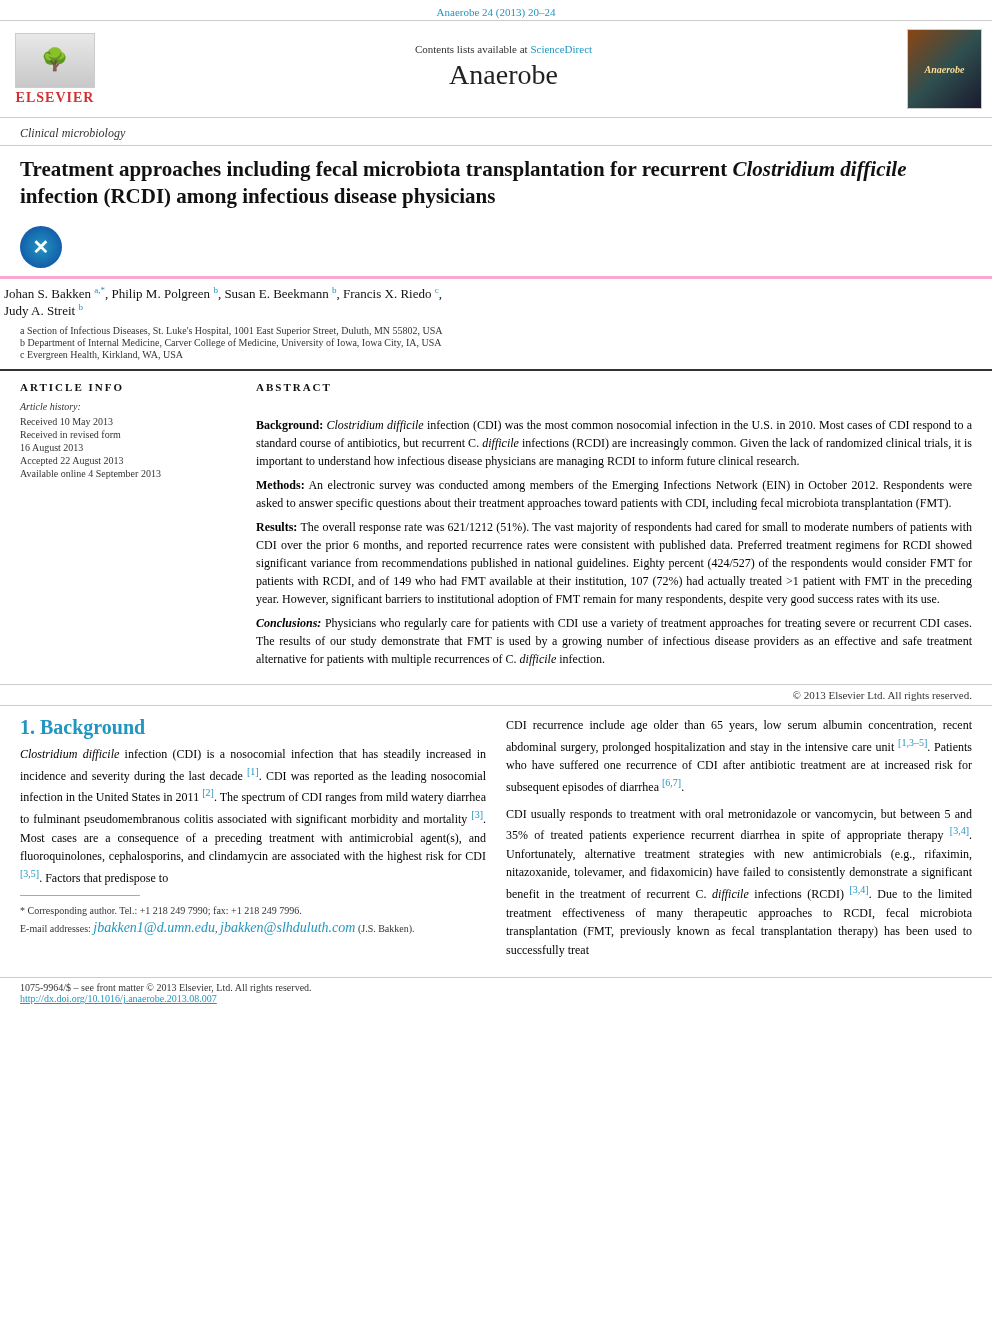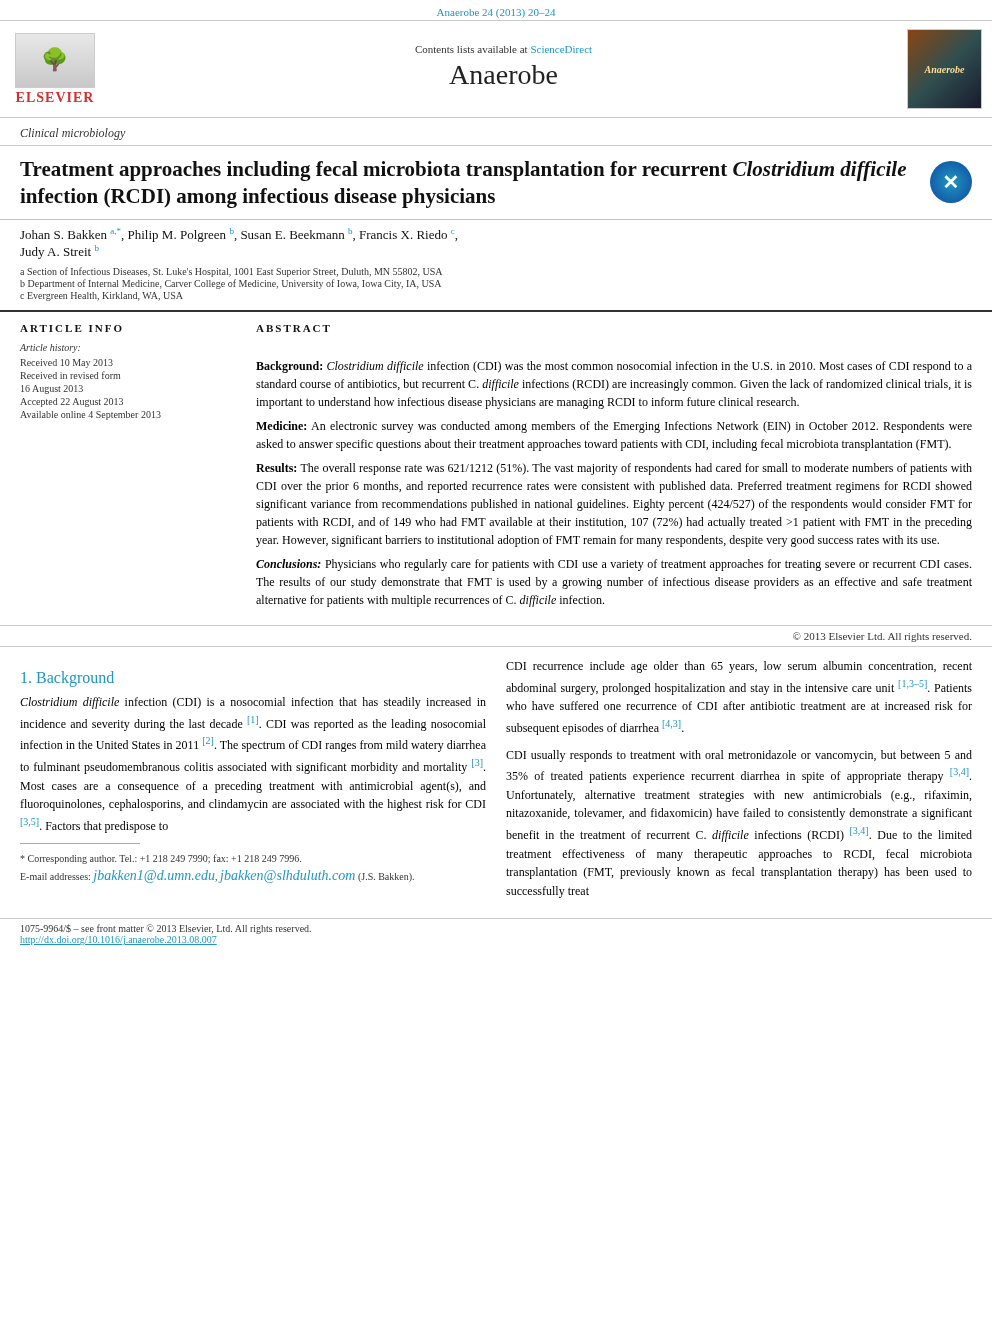--- a/index.html
+++ b/index.html
@@ -109,21 +109,22 @@
       font-size: 12px;
       font-style: italic;
       color: #333;
       border-bottom: 1px solid #ccc;
     }
     .article-title-section {
       padding: 10px 20px 8px;
       display: flex;
       align-items: flex-start;
       gap: 10px;
-      border-bottom: 1px solid #f9a8d4;
+      border-bottom: 3px solid #f9a8d4;
+      flex-direction: column;
     }
     .article-title-text {
       flex: 1;
     }
     .article-title-main {
       font-size: 21px;
       font-weight: bold;
       line-height: 1.3;
       color: #111;
     }
@@ -140,21 +141,21 @@
       justify-content: center;
       flex-shrink: 0;
       margin-top: 5px;
     }
     .crossmark-x {
       color: #fff;
       font-size: 20px;
       font-weight: bold;
     }
     .authors-line {
-      padding: 6px 20px 2px;
+      padding: 6px 4px 2px;
       font-size: 13px;
       color: #111;
     }
     .authors-line sup {
       font-size: 9px;
       color: #2196c0;
     }
     .affiliations {
       padding: 4px 20px 8px;
       font-size: 10px;
@@ -244,25 +245,24 @@
     }
     .body-left {
       flex: 1;
       font-size: 12px;
     }
     .body-right {
       flex: 1;
       font-size: 12px;
     }
     .section-heading {
-      font-size: 16px;
-      font-weight: normal;
+      font-size: 20px;
+      font-weight: bold;
       color: #2196c0;
       margin-bottom: 6px;
-      margin-top: 12px;
     }
     .body-paragraph {
       margin-bottom: 8px;
       line-height: 1.55;
       text-align: justify;
     }
     .body-paragraph em {
       font-style: italic;
     }
     .body-ref {
@@ -364,21 +364,21 @@
     <div class="article-date-row">Accepted 22 August 2013</div>
     <div class="article-date-row">Available online 4 September 2013</div>
   </div>
 
   <div class="abstract-col">
     <h3>ABSTRACT</h3>
     <div class="abstract-paragraph">
       <b>Background:</b> <em>Clostridium difficile</em> infection (CDI) was the most common nosocomial infection in the U.S. in 2010. Most cases of CDI respond to a standard course of antibiotics, but recurrent C. <em>difficile</em> infections (RCDI) are increasingly common. Given the lack of randomized clinical trials, it is important to understand how infectious disease physicians are managing RCDI to inform future clinical research.
     </div>
     <div class="abstract-paragraph">
-      <b>Medicine:</b> An electronic survey was conducted among members of the Emerging Infections Network (EIN) in October 2012. Respondents were asked to answer specific questions about their treatment approaches toward patients with CDI, including fecal microbiota transplantation (FMT).
+      <b>Methods:</b> An electronic survey was conducted among members of the Emerging Infections Network (EIN) in October 2012. Respondents were asked to answer specific questions about their treatment approaches toward patients with CDI, including fecal microbiota transplantation (FMT).
     </div>
     <div class="abstract-paragraph">
       <b>Results:</b> The overall response rate was 621/1212 (51%). The vast majority of respondents had cared for small to moderate numbers of patients with CDI over the prior 6 months, and reported recurrence rates were consistent with published data. Preferred treatment regimens for RCDI showed significant variance from recommendations published in national guidelines. Eighty percent (424/527) of the respondents would consider FMT for patients with RCDI, and of 149 who had FMT available at their institution, 107 (72%) had actually treated &gt;1 patient with FMT in the preceding year. However, significant barriers to institutional adoption of FMT remain for many respondents, despite very good success rates with its use.
     </div>
     <div class="abstract-paragraph">
       <b><em>Conclusions:</em></b> Physicians who regularly care for patients with CDI use a variety of treatment approaches for treating severe or recurrent CDI cases. The results of our study demonstrate that FMT is used by a growing number of infectious disease providers as an effective and safe treatment alternative for patients with multiple recurrences of C. <em>difficile</em> infection.
     </div>
   </div>
 </div>
 
@@ -391,21 +391,21 @@
       <em>Clostridium difficile</em> infection (CDI) is a nosocomial infection that has steadily increased in incidence and severity during the last decade <span class="body-ref">[1]</span>. CDI was reported as the leading nosocomial infection in the United States in 2011 <span class="body-ref">[2]</span>. The spectrum of CDI ranges from mild watery diarrhea to fulminant pseudomembranous colitis associated with significant morbidity and mortality <span class="body-ref">[3]</span>. Most cases are a consequence of a preceding treatment with antimicrobial agent(s), and fluoroquinolones, cephalosporins, and clindamycin are associated with the highest risk for CDI <span class="body-ref">[3,5]</span>. Factors that predispose to
     </div>
     <hr class="footnote-divider">
     <div class="footnote-text">* Corresponding author. Tel.: +1 218 249 7990; fax: +1 218 249 7996.</div>
     <div class="footnote-text">
       E-mail addresses: <a class="footnote-link">jbakken1@d.umn.edu</a>, <a class="footnote-link">jbakken@slhduluth.com</a> (J.S. Bakken).
     </div>
   </div>
   <div class="body-right">
     <div class="body-paragraph">
-      CDI recurrence include age older than 65 years, low serum albumin concentration, recent abdominal surgery, prolonged hospitalization and stay in the intensive care unit <span class="body-ref">[1,3–5]</span>. Patients who have suffered one recurrence of CDI after antibiotic treatment are at increased risk for subsequent episodes of diarrhea <span class="body-ref">[4,3]</span>.
+      CDI recurrence include age older than 65 years, low serum albumin concentration, recent abdominal surgery, prolonged hospitalization and stay in the intensive care unit <span class="body-ref">[1,3–5]</span>. Patients who have suffered one recurrence of CDI after antibiotic treatment are at increased risk for subsequent episodes of diarrhea <span class="body-ref">[6,7]</span>.
     </div>
     <div class="body-paragraph">
       CDI usually responds to treatment with oral metronidazole or vancomycin, but between 5 and 35% of treated patients experience recurrent diarrhea in spite of appropriate therapy <span class="body-ref">[3,4]</span>. Unfortunately, alternative treatment strategies with new antimicrobials (e.g., rifaximin, nitazoxanide, tolevamer, and fidaxomicin) have failed to consistently demonstrate a significant benefit in the treatment of recurrent C. <em>difficile</em> infections (RCDI) <span class="body-ref">[3,4]</span>. Due to the limited treatment effectiveness of many therapeutic approaches to RCDI, fecal microbiota transplantation (FMT, previously known as fecal transplantation therapy) has been used to successfully treat
     </div>
   </div>
 </div>
 
 <div class="footer-bar">
   <div>1075-9964/$ – see front matter © 2013 Elsevier, Ltd. All rights reserved.</div>
   <a class="footer-doi">http://dx.doi.org/10.1016/j.anaerobe.2013.08.007</a>

